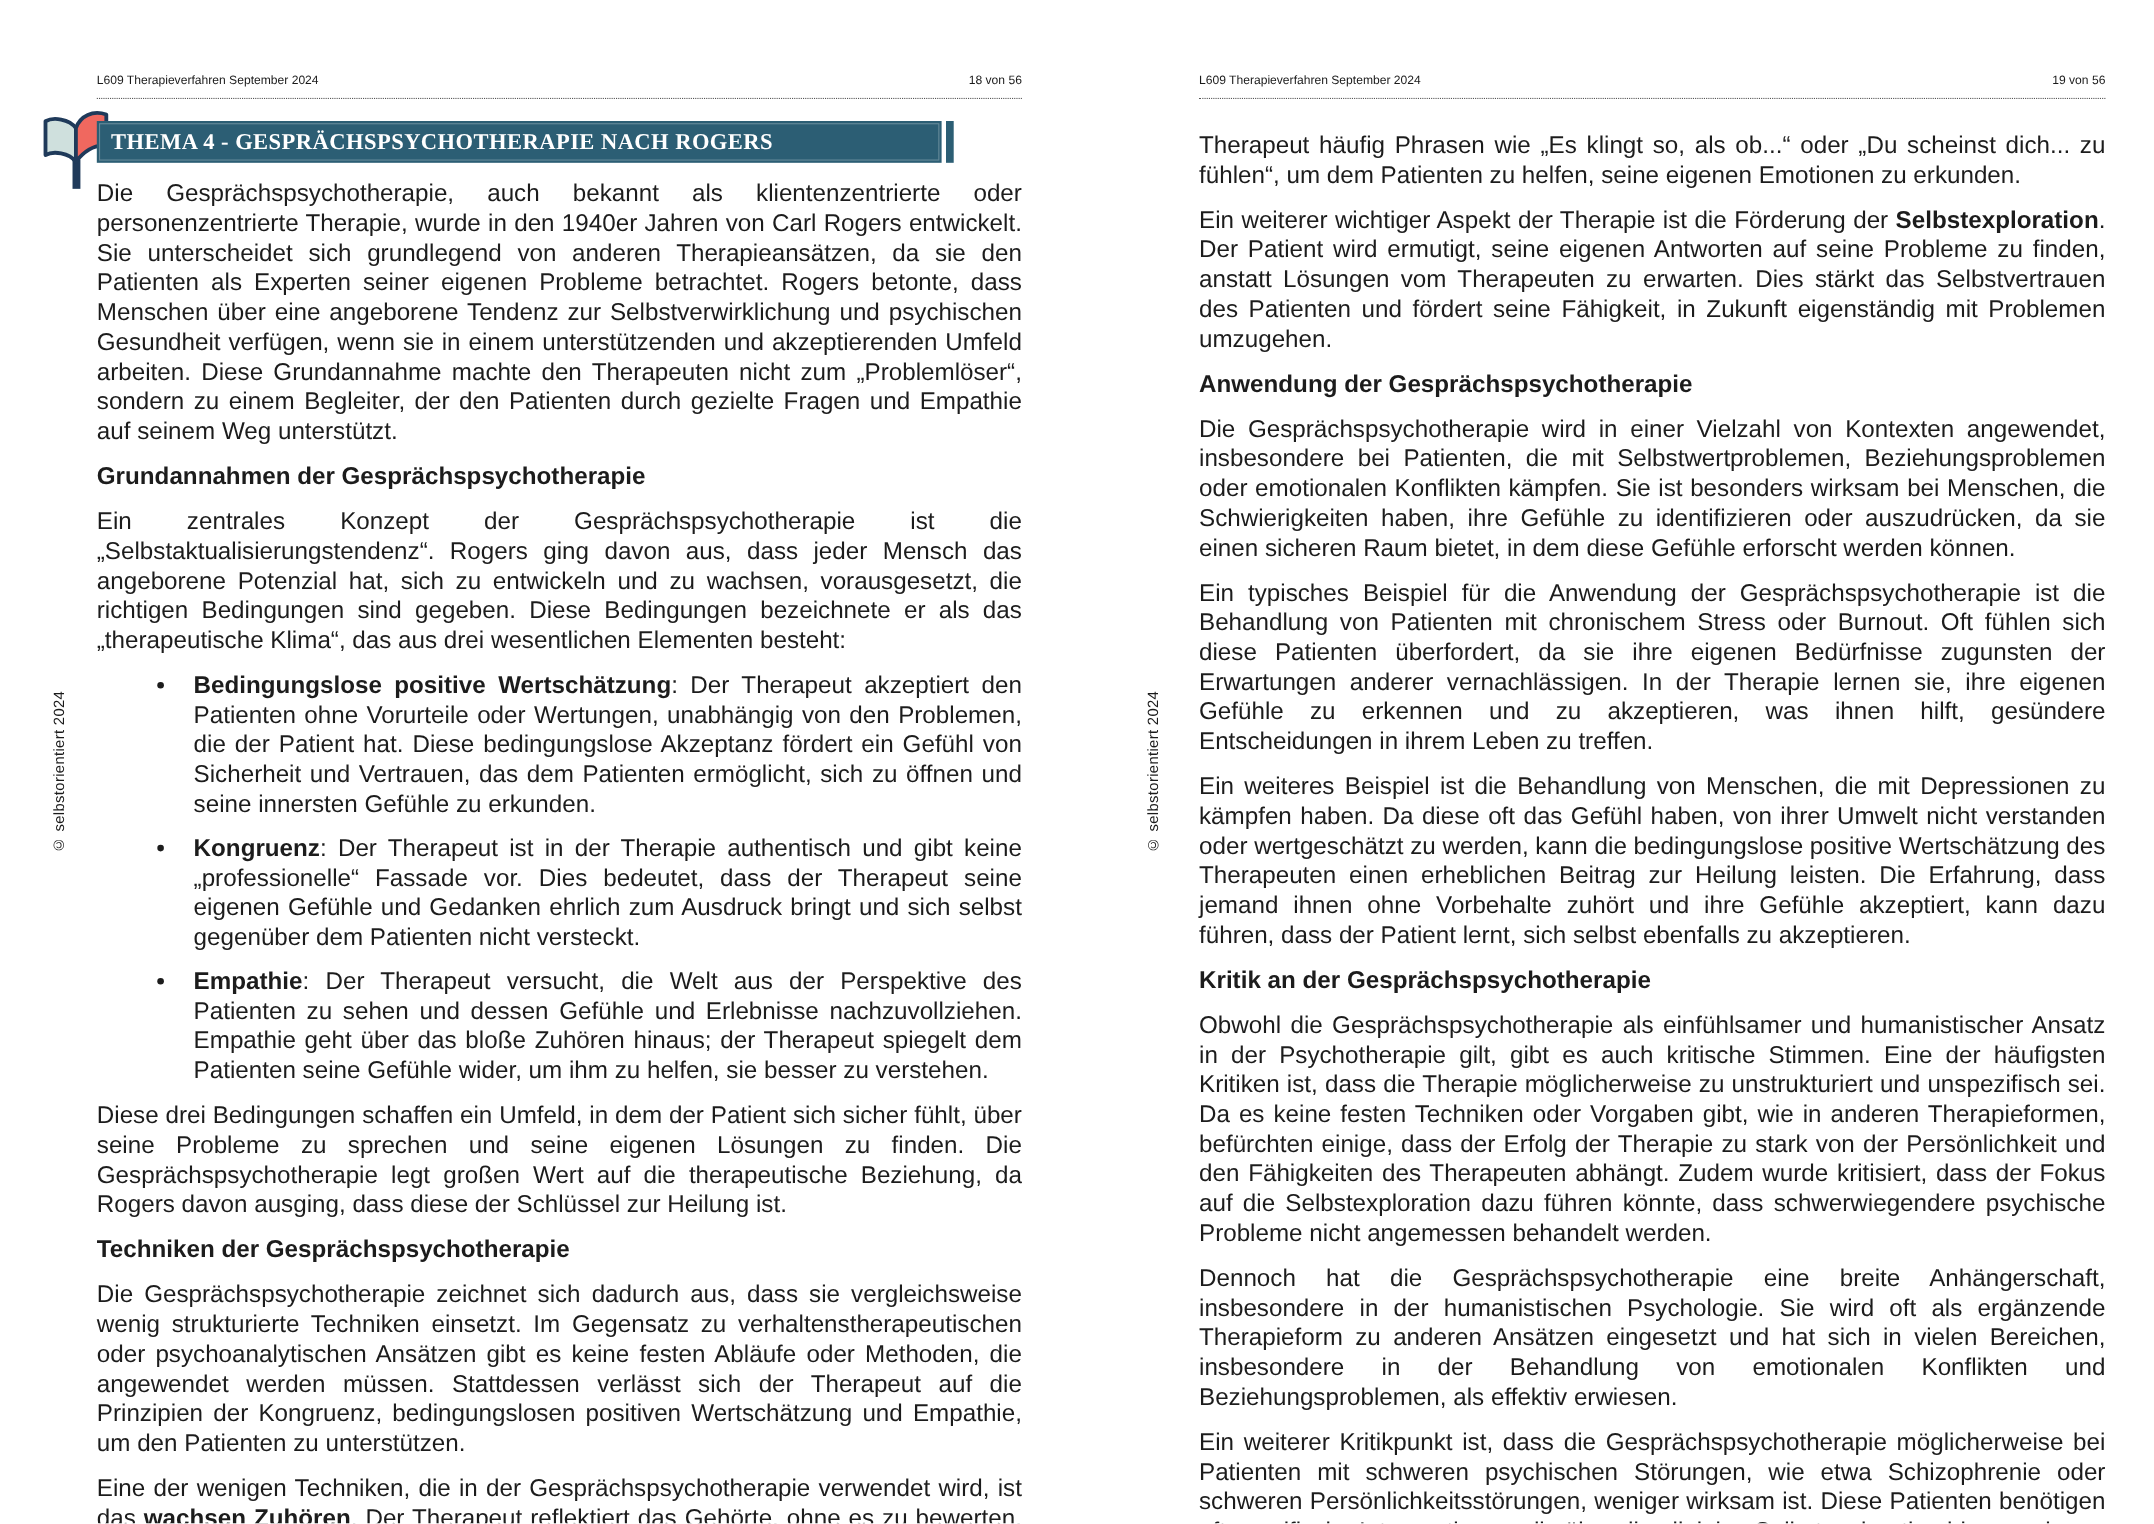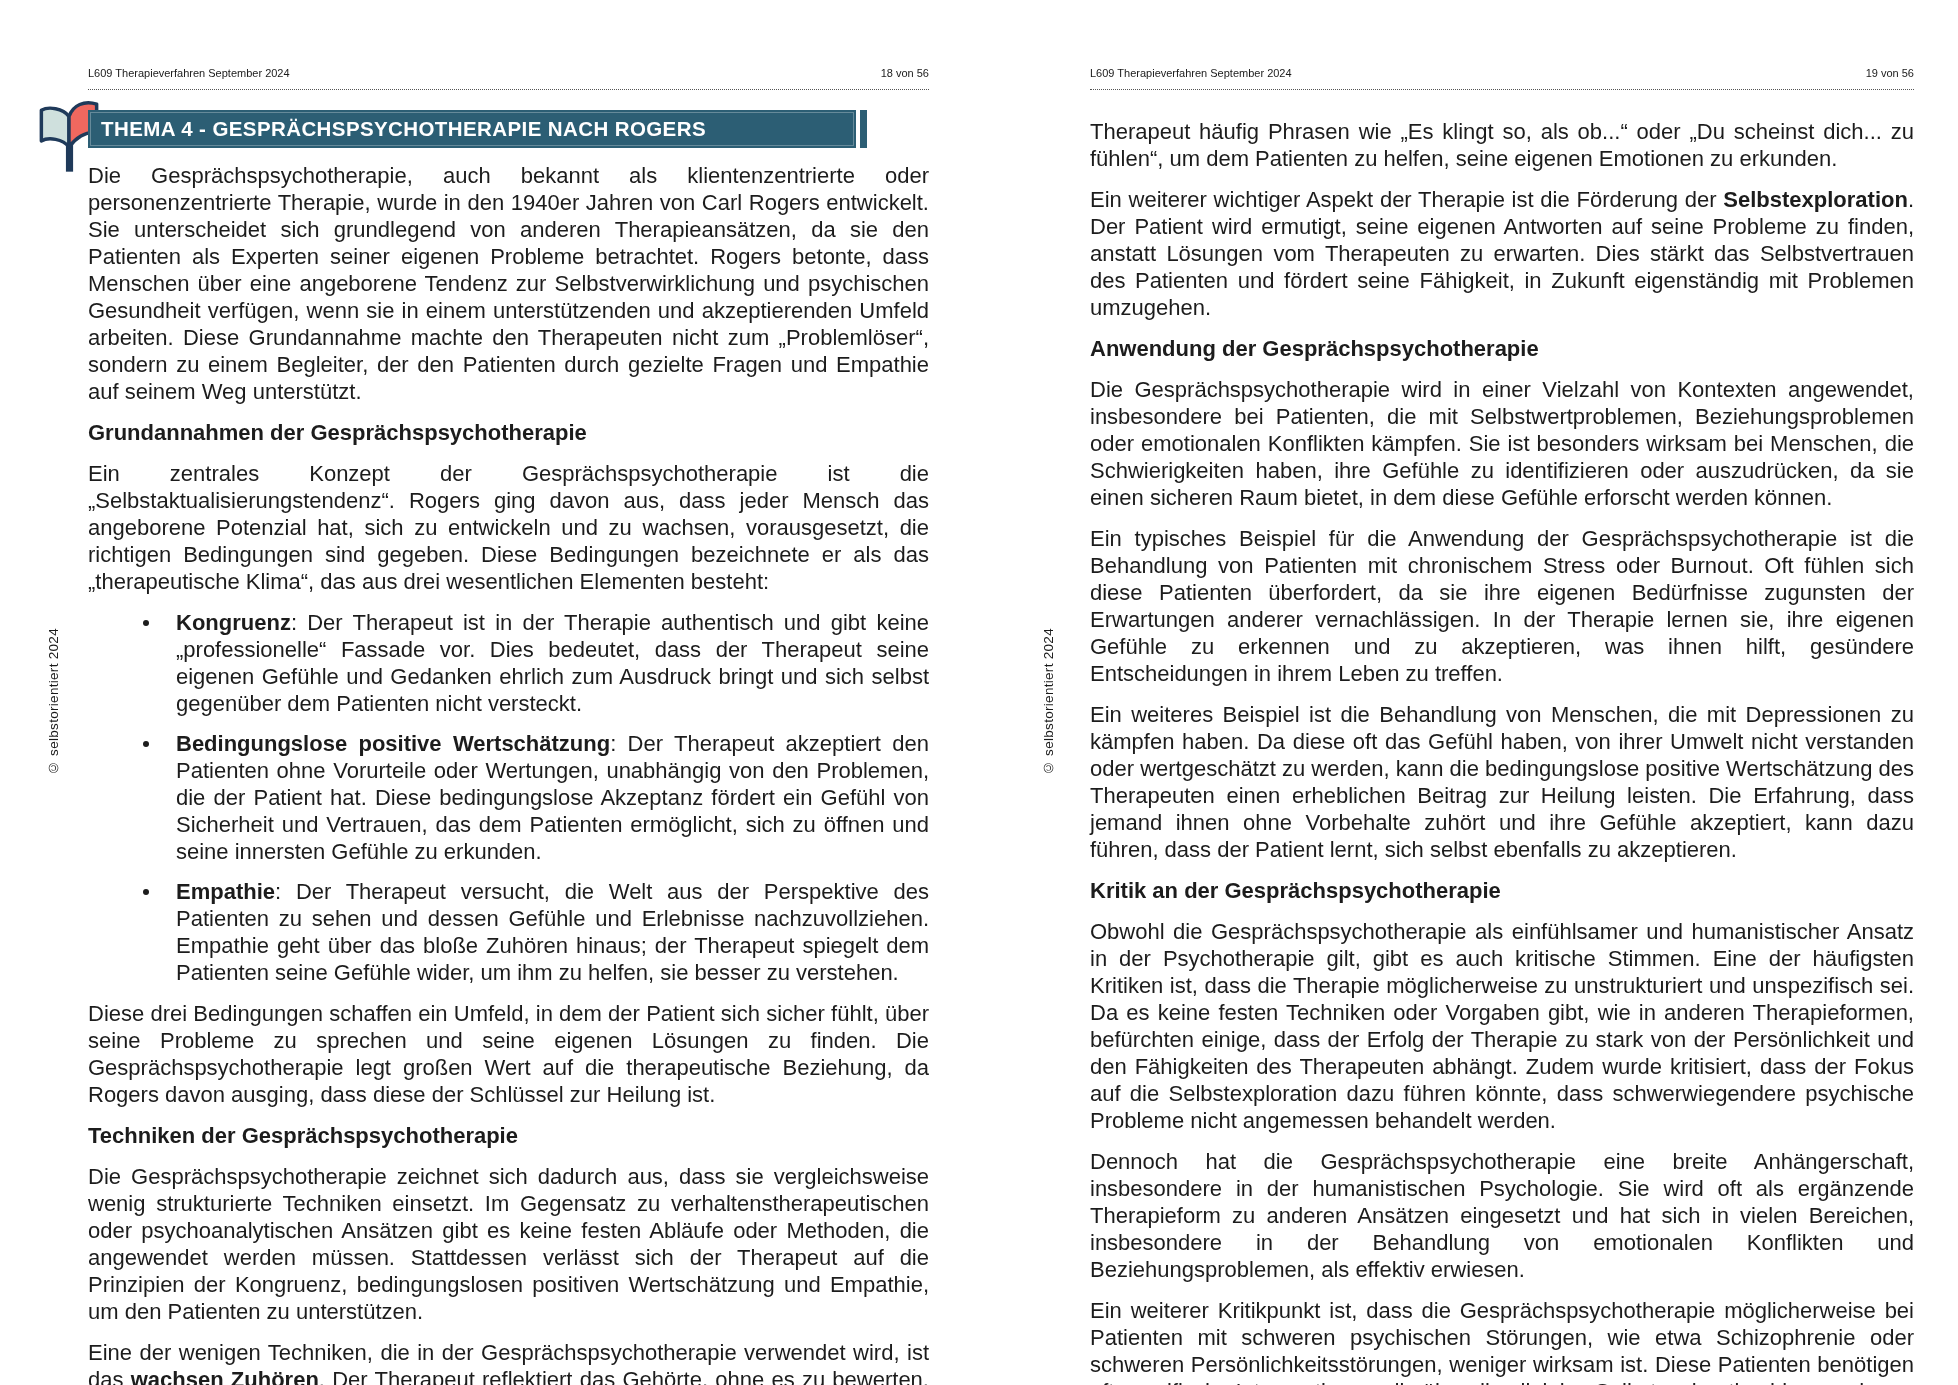--- a/index.html
+++ b/index.html
@@ -20,21 +20,21 @@
     font-size:11px; line-height:18px; color:#1a1a1a;
     padding-bottom:7px; border-bottom:1px dotted #555;
   }
 
   .banner-row { margin-top:20px; display:flex; align-items:stretch; }
   .topic-banner {
     position:relative; box-sizing:border-box;
     width:768px; height:38px; line-height:38px;
     background:var(--banner-bg,#2C5E74); color:var(--banner-text,#ffffff);
     font-weight:bold; font-size:20.5px; letter-spacing:0.4px;
-    padding-left:13px; white-space:nowrap; overflow:hidden;
+    padding-left:13px; white-space:nowrap; overflow:hidden;font-family:Liberation Serif, serif;
   }
   .topic-banner::after {
     content:""; position:absolute; inset:2px;
     border:1px solid rgba(255,255,255,0.28); pointer-events:none;
   }
   .banner-cap { width:7px; height:38px; margin-left:4px; background:var(--banner-bg,#2C5E74); }
 
   .book-icon { position:absolute; left:36px; top:100px; width:66px; height:86px; }
 
   .content { font-size:22px; line-height:27px; }
@@ -86,22 +86,22 @@
           <span>THEMA 4 - GESPRÄCHSPSYCHOTHERAPIE NACH ROGERS</span>
         </div>
         <div class="banner-cap"></div>
       </div>
 
       <div class="content after-banner">
           <p class="para"><span>Die Gesprächspsychotherapie, auch bekannt als klientenzentrierte oder personenzentrierte Therapie, wurde in den 1940er Jahren von Carl Rogers entwickelt. Sie unterscheidet sich grundlegend von anderen Therapieansätzen, da sie den Patienten als Experten seiner eigenen Probleme betrachtet. Rogers betonte, dass Menschen über eine angeborene Tendenz zur Selbstverwirklichung und psychischen Gesundheit verfügen, wenn sie in einem unterstützenden und akzeptierenden Umfeld arbeiten. Diese Grundannahme machte den Therapeuten nicht zum „Problemlöser“, sondern zu einem Begleiter, der den Patienten durch gezielte Fragen und Empathie auf seinem Weg unterstützt.</span></p>
           <div class="heading">Grundannahmen der Gesprächspsychotherapie</div>
           <p class="para"><span>Ein zentrales Konzept der Gesprächspsychotherapie ist die „Selbstaktualisierungstendenz“. Rogers ging davon aus, dass jeder Mensch das angeborene Potenzial hat, sich zu entwickeln und zu wachsen, vorausgesetzt, die richtigen Bedingungen sind gegeben. Diese Bedingungen bezeichnete er als das „therapeutische Klima“, das aus drei wesentlichen Elementen besteht:</span></p>
           <ul class="bullets">
+            <li><span class="b">Bedingungslose positive Wertschätzung</span><span>: Der Therapeut akzeptiert den Patienten ohne Vorurteile oder Wertungen, unabhängig von den Problemen, die der Patient hat. Diese bedingungslose Akzeptanz fördert ein Gefühl von Sicherheit und Vertrauen, das dem Patienten ermöglicht, sich zu öffnen und seine innersten Gefühle zu erkunden.</span></li>
             <li><span class="b">Kongruenz</span><span>: Der Therapeut ist in der Therapie authentisch und gibt keine „professionelle“ Fassade vor. Dies bedeutet, dass der Therapeut seine eigenen Gefühle und Gedanken ehrlich zum Ausdruck bringt und sich selbst gegenüber dem Patienten nicht versteckt.</span></li>
-            <li><span class="b">Bedingungslose positive Wertschätzung</span><span>: Der Therapeut akzeptiert den Patienten ohne Vorurteile oder Wertungen, unabhängig von den Problemen, die der Patient hat. Diese bedingungslose Akzeptanz fördert ein Gefühl von Sicherheit und Vertrauen, das dem Patienten ermöglicht, sich zu öffnen und seine innersten Gefühle zu erkunden.</span></li>
             <li><span class="b">Empathie</span><span>: Der Therapeut versucht, die Welt aus der Perspektive des Patienten zu sehen und dessen Gefühle und Erlebnisse nachzuvollziehen. Empathie geht über das bloße Zuhören hinaus; der Therapeut spiegelt dem Patienten seine Gefühle wider, um ihm zu helfen, sie besser zu verstehen.</span></li>
           </ul>
           <p class="para"><span>Diese drei Bedingungen schaffen ein Umfeld, in dem der Patient sich sicher fühlt, über seine Probleme zu sprechen und seine eigenen Lösungen zu finden. Die Gesprächspsychotherapie legt großen Wert auf die therapeutische Beziehung, da Rogers davon ausging, dass diese der Schlüssel zur Heilung ist.</span></p>
           <div class="heading">Techniken der Gesprächspsychotherapie</div>
           <p class="para"><span>Die Gesprächspsychotherapie zeichnet sich dadurch aus, dass sie vergleichsweise wenig strukturierte Techniken einsetzt. Im Gegensatz zu verhaltenstherapeutischen oder psychoanalytischen Ansätzen gibt es keine festen Abläufe oder Methoden, die angewendet werden müssen. Stattdessen verlässt sich der Therapeut auf die Prinzipien der Kongruenz, bedingungslosen positiven Wertschätzung und Empathie, um den Patienten zu unterstützen.</span></p>
           <p class="para"><span>Eine der wenigen Techniken, die in der Gesprächspsychotherapie verwendet wird, ist das </span><span class="b">wachsen Zuhören</span><span>. Der Therapeut reflektiert das Gehörte, ohne es zu bewerten, und bietet so dem Patienten die Möglichkeit, seine Gedanken und Gefühle klarer zu erkennen. Dabei verwendet der</span></p>
         </div>
     </div>
 
     <span class="side-note">© selbstorientiert 2024</span>

